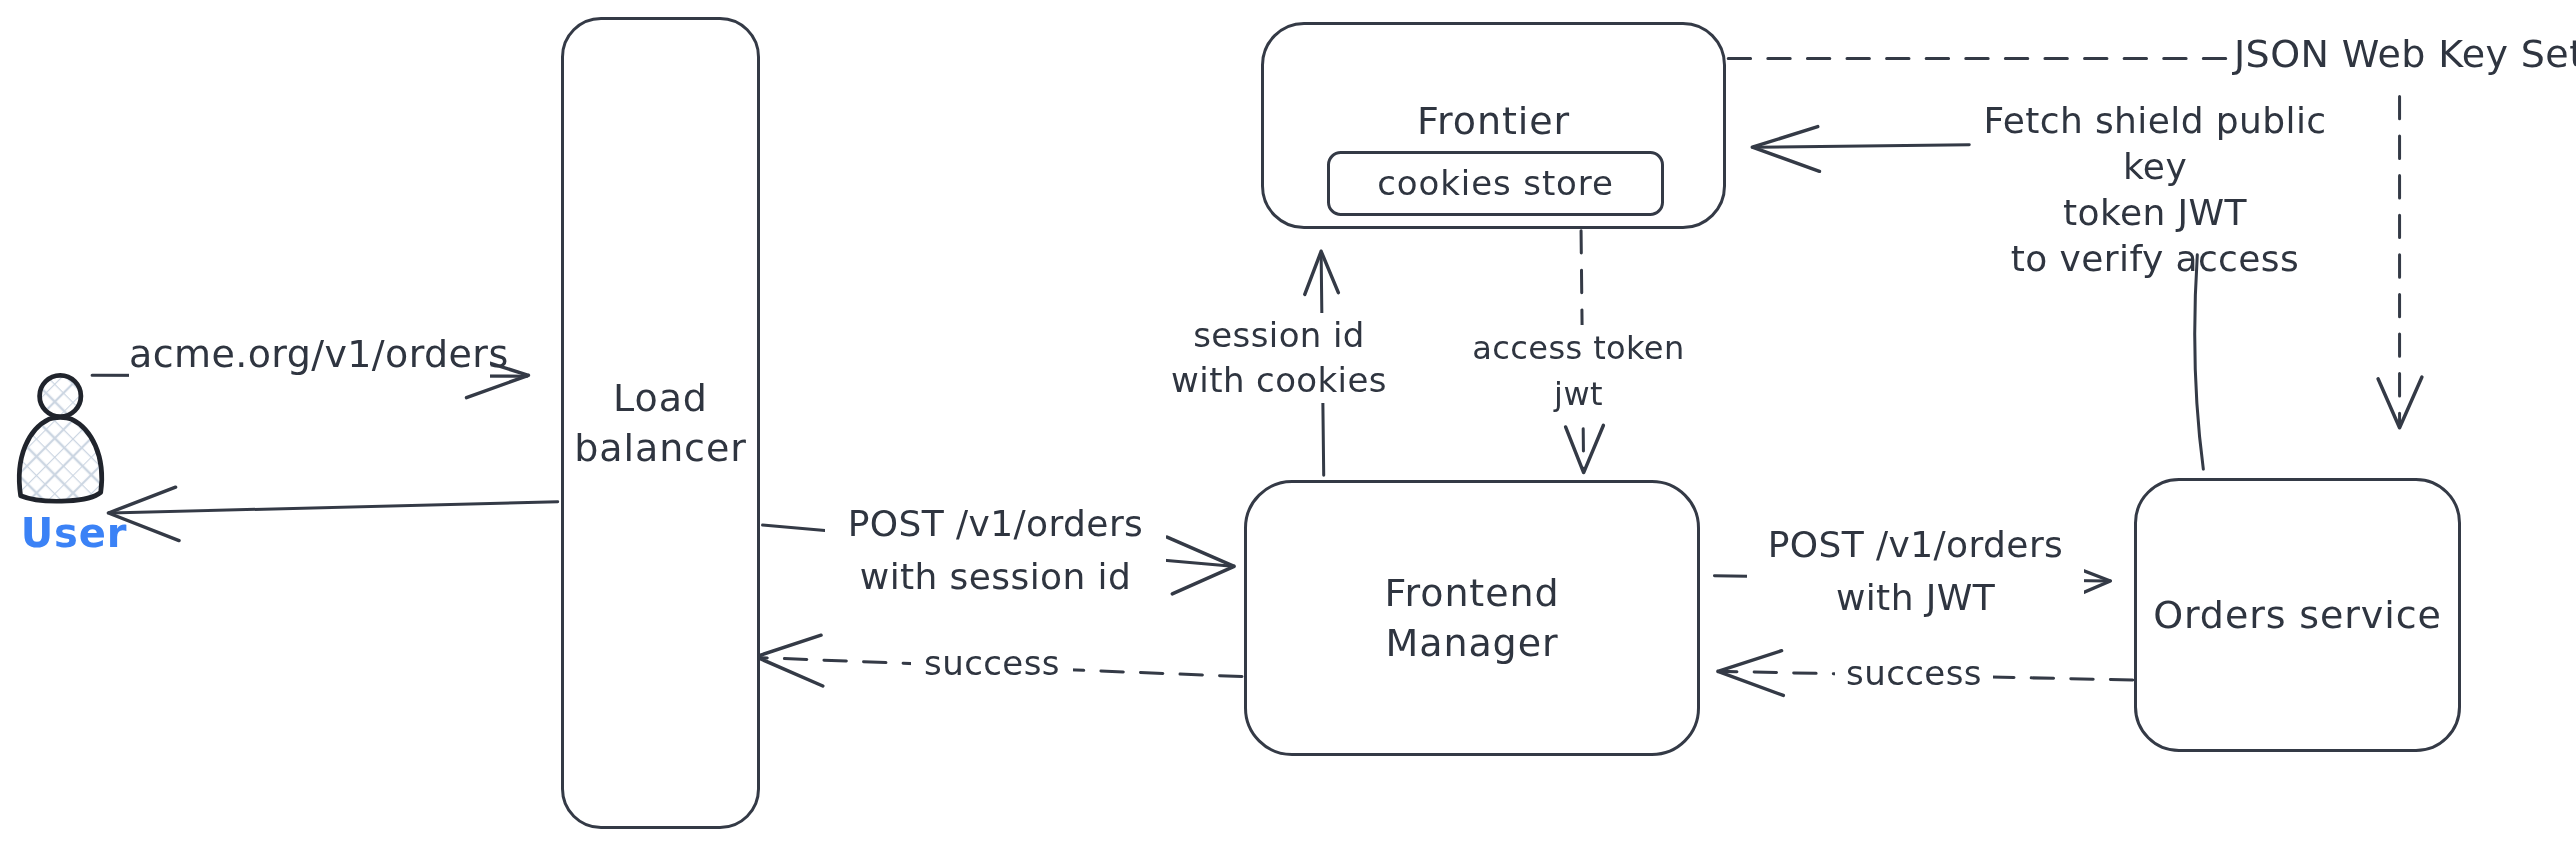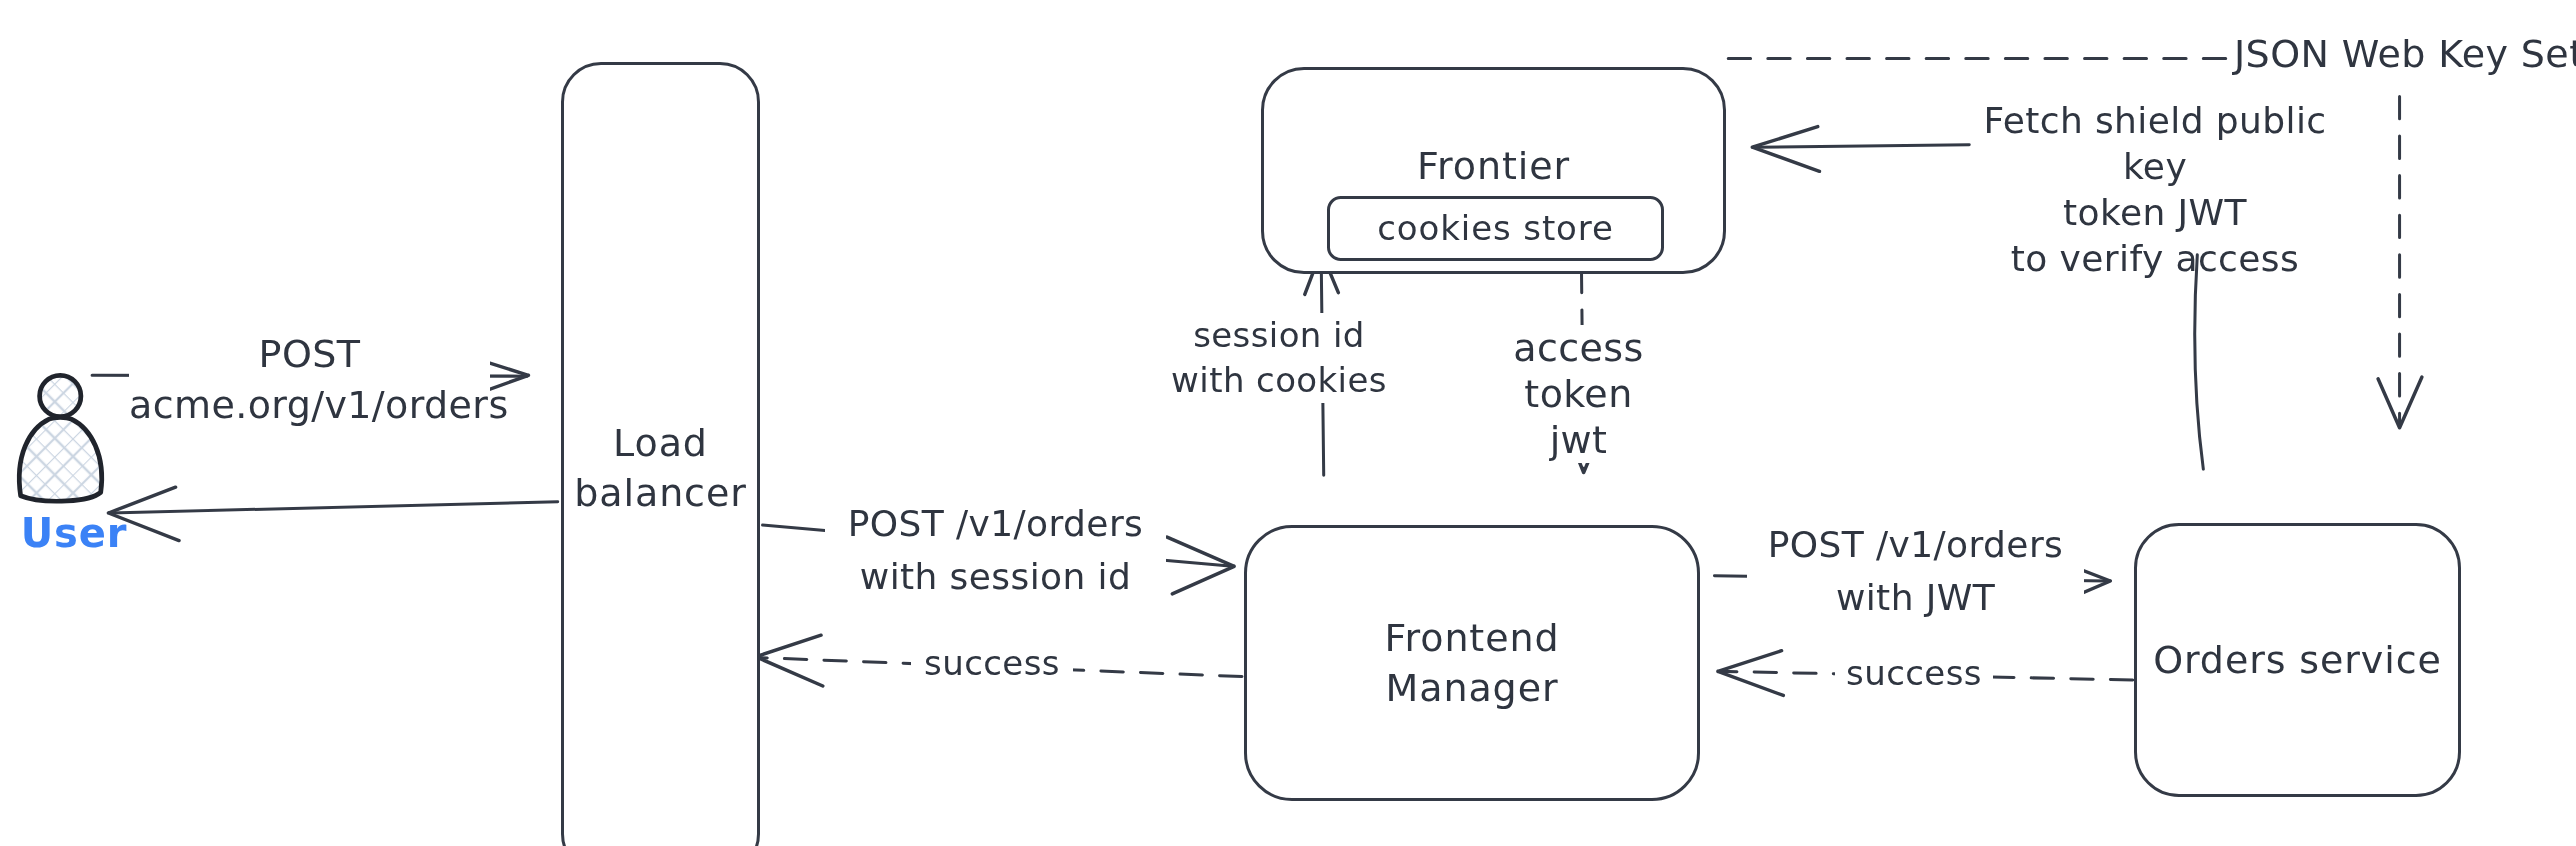--- a/index.html
+++ b/index.html
@@ -12,21 +12,20 @@
     overflow:hidden;
   }
   .layer{position:absolute;left:0;top:0;}
   .node{
     position:absolute;
     border:3.4px solid #343a46;
     background:#ffffff;
     box-sizing:border-box;
     display:flex;flex-direction:column;align-items:center;justify-content:center;
     text-align:center;
-    margin-top:45px;
   }
   .node .nlabel{font-size:38px;line-height:50px;color:#2f3540;letter-spacing:0.9px;}
   .node-lb{left:561px;top:17px;width:199px;height:812px;border-radius:40px;}
   .node-frontier{left:1261px;top:21.5px;width:465px;height:207px;border-radius:43px;justify-content:flex-start;}
   .frontier-title{margin-top:76px;font-size:38px;line-height:41px;letter-spacing:0.9px;}
   .session-store{
     position:absolute;left:63px;top:126px;width:337px;height:65px;
     border:3px solid #343a46;border-radius:13.8px;background:#fff;
     display:flex;align-items:center;justify-content:center;box-sizing:border-box;
     font-size:34px;letter-spacing:0.9px;
@@ -36,21 +35,21 @@
   .lbl{
     position:absolute;text-align:center;color:#2f3540;letter-spacing:0.4px;
     z-index:3;
   }
   .lbl.bg{background:#ffffff;}
   .lbl span{display:block;}
   .lbl-post-acme{left:129px;top:329px;width:361px;font-size:38px;line-height:51px;}
   .lbl-lb-fm{left:825px;top:497px;width:341px;font-size:36px;line-height:53px;}
   .lbl-success-left{left:911px;top:644px;width:162px;font-size:34px;line-height:38px;}
   .lbl-session-cookies{left:1162px;top:313px;width:234px;font-size:34px;line-height:45px;}
-  .lbl-access-jwt{left:1463px;top:325px;width:231px;font-size:38px;line-height:46px;}
+  .lbl-access-jwt{left:1463px;top:325px;width:231px;font-size:32px;line-height:46px;}
   .lbl-fm-orders{left:1747px;top:518px;width:337px;font-size:36px;line-height:53px;}
   .lbl-success-right{left:1835px;top:654px;width:158px;font-size:34px;line-height:38px;}
   .lbl-fetch{left:1964px;top:98px;width:382px;font-size:36px;line-height:46px;}
   .lbl-jwks{left:2234px;top:33px;width:337px;font-size:38px;line-height:43px;white-space:nowrap;}
   .lbl-user{
     position:absolute;left:20.7px;top:510px;width:103px;
     font-size:40px;font-weight:bold;color:#3b82f6;text-align:left;letter-spacing:0.9px;z-index:3;
   }
   svg{display:block;}
 </style>
@@ -123,21 +122,20 @@
   <div class="node node-fm">
     <div class="nlabel">Frontend</div>
     <div class="nlabel">Manager</div>
   </div>
 
   <div class="node node-orders">
     <div class="nlabel">Orders service</div>
   </div>
 
   <div class="lbl bg lbl-post-acme">
-    <span>POST</span>
     <span>acme.org/v1/orders</span>
   </div>
 
   <div class="lbl bg lbl-lb-fm">
     <span>POST /v1/orders</span>
     <span>with session id</span>
   </div>
 
   <div class="lbl bg lbl-success-left">success</div>
 

